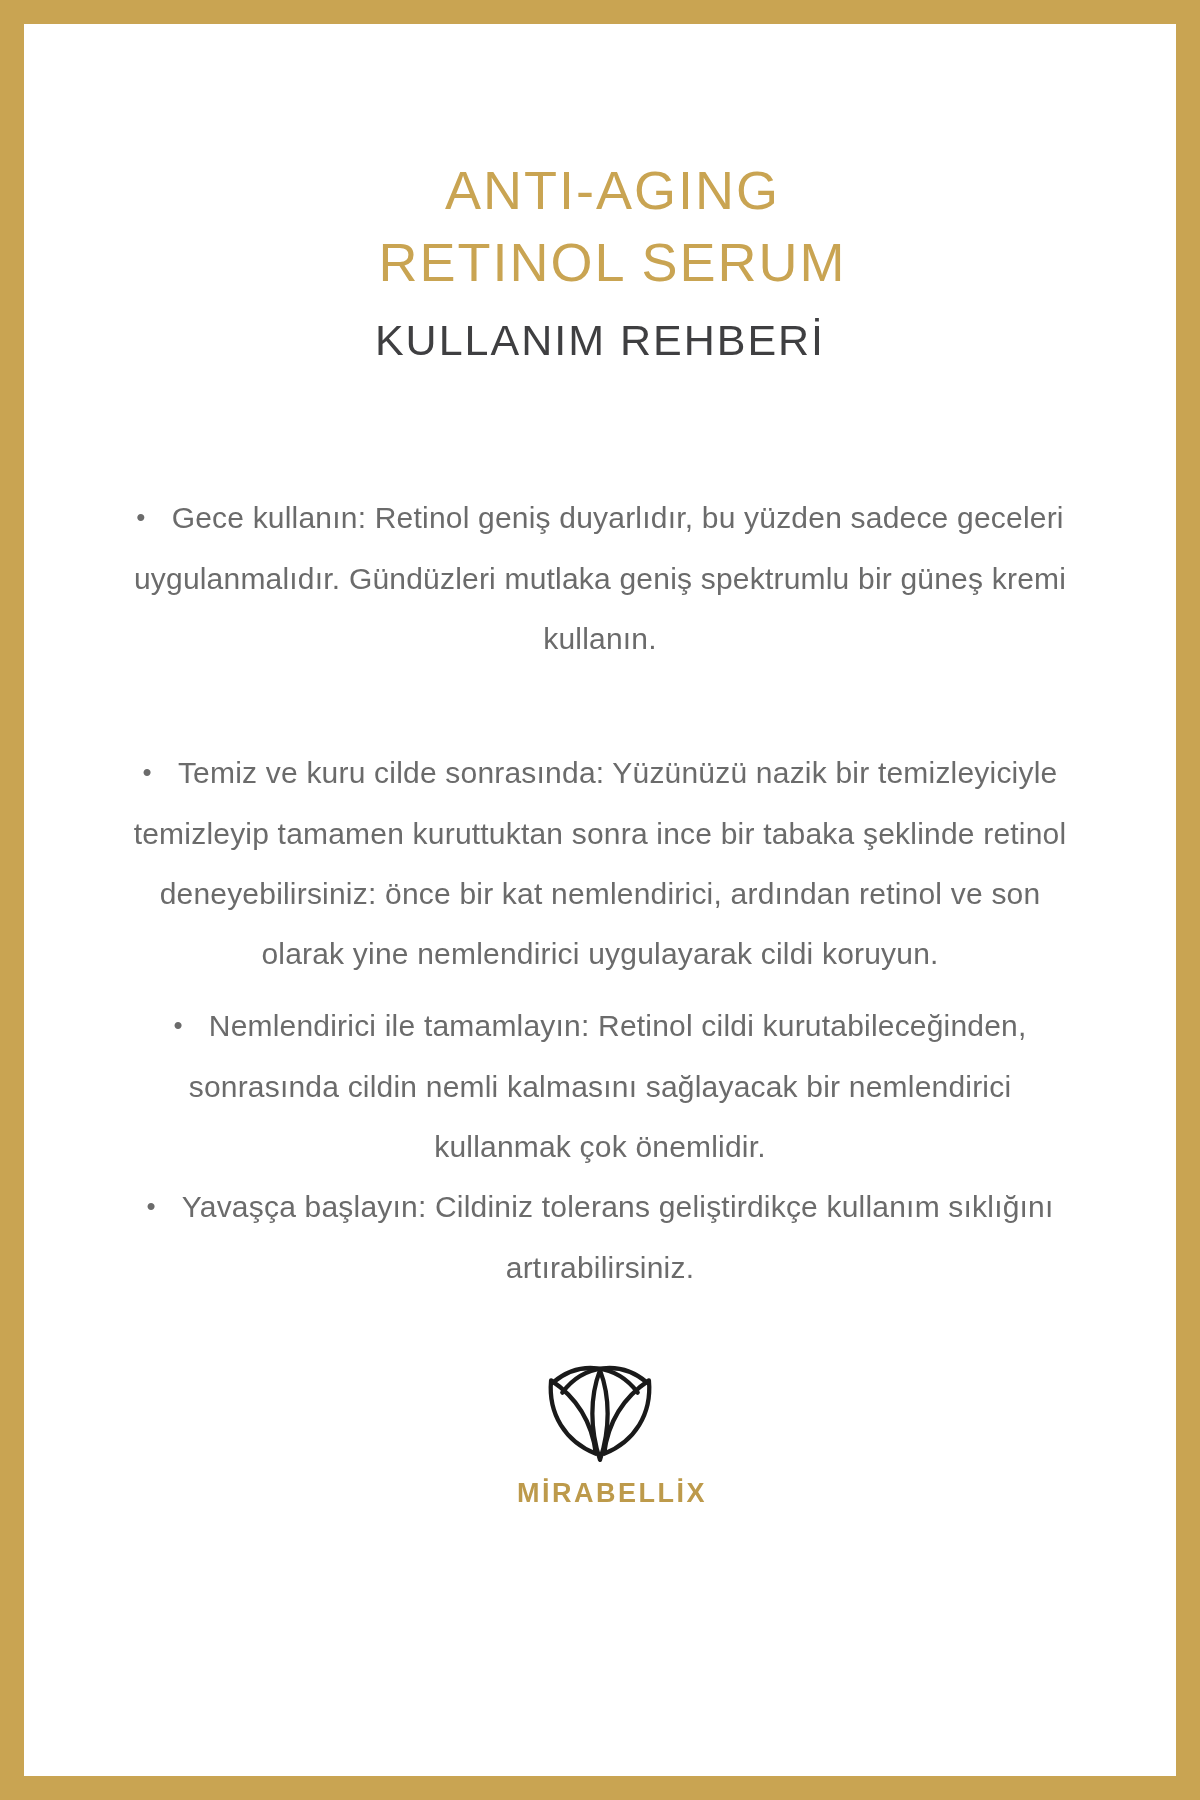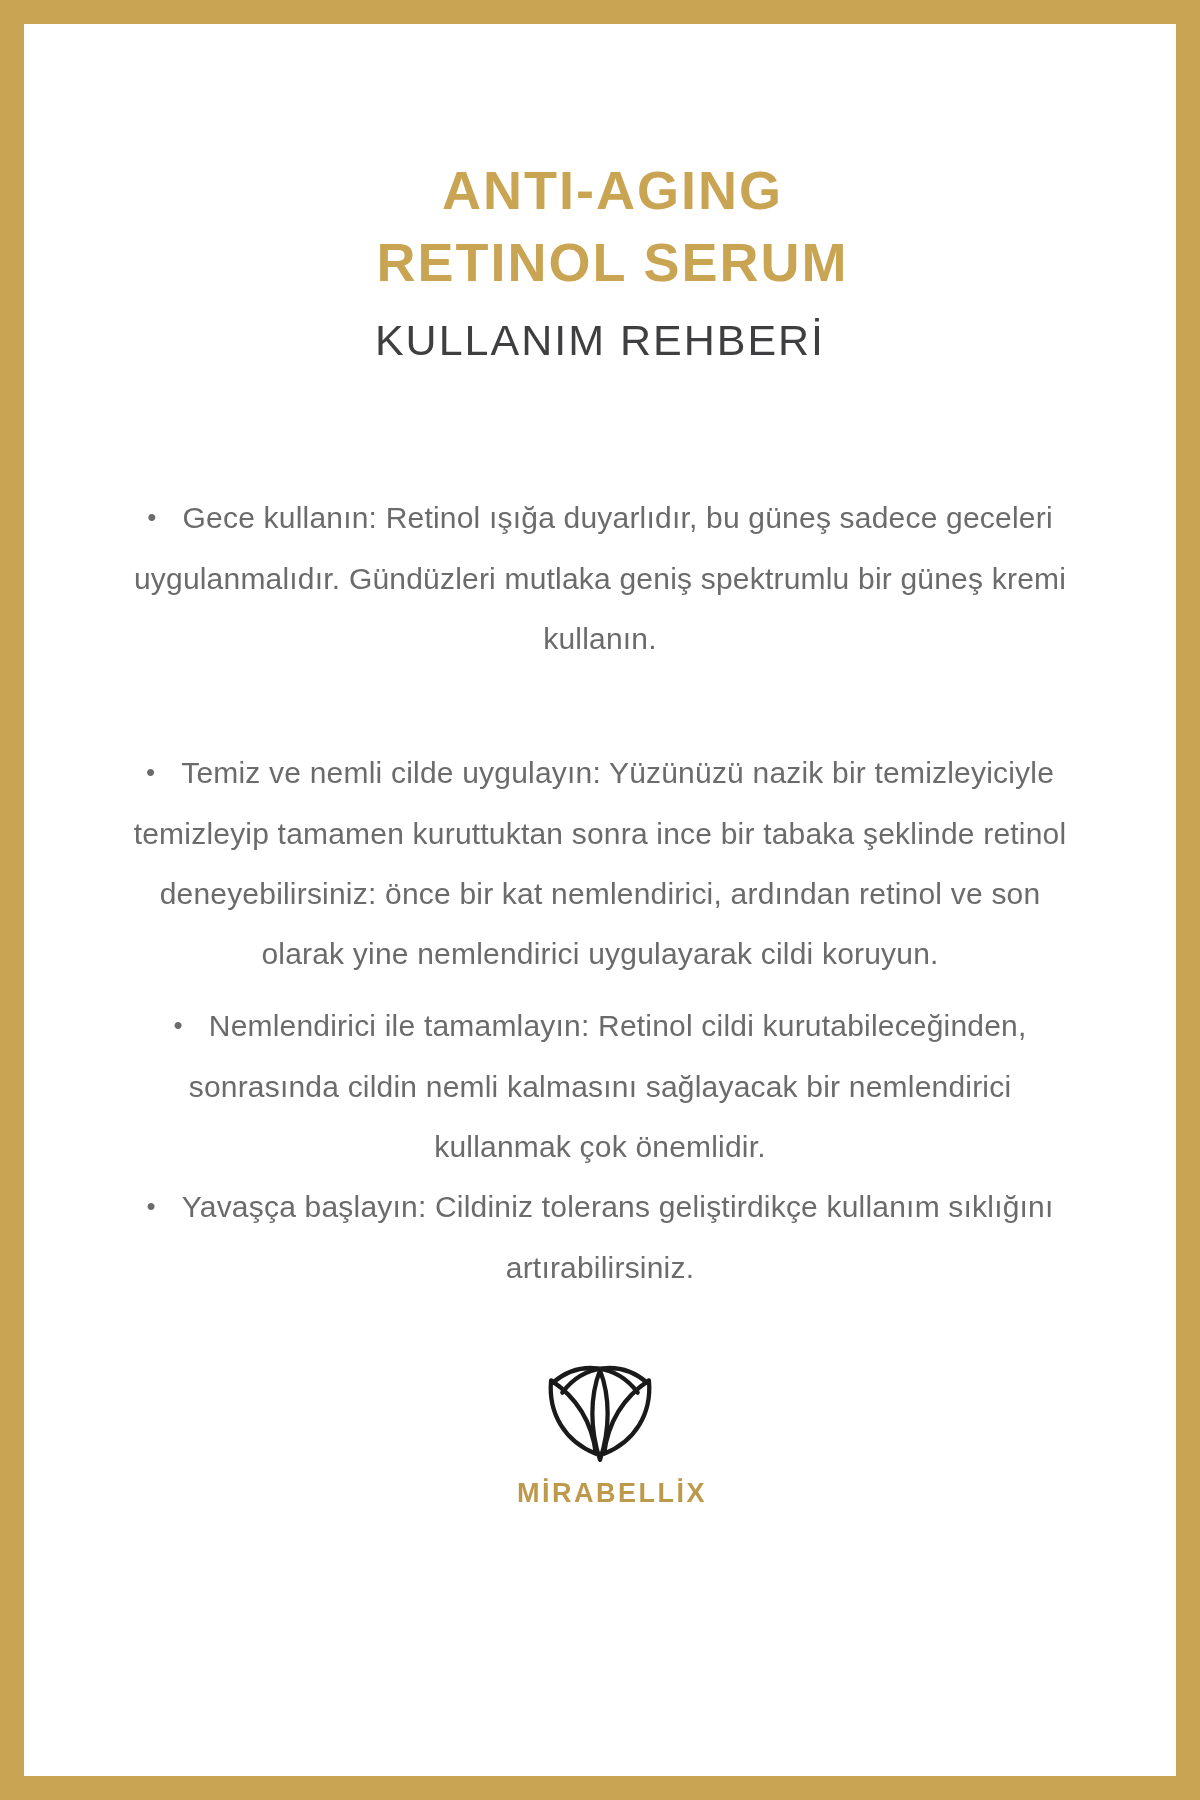--- a/index.html
+++ b/index.html
@@ -23,21 +23,21 @@
   .inner{
     width:100%;
     height:100%;
     padding-top:130px;
     text-align:center;
   }
   .title{
     color:var(--gold);
     font-size:54px;
     line-height:72px;
-    font-weight:bold;
+    font-weight:normal;
     letter-spacing:2px;
     padding-left:25px;
   }
   .subtitle{
     margin-top:14px;
     color:var(--subtitle-dark);
     font-size:43px;
     line-height:56px;
     font-weight:500;
     letter-spacing:2px;
@@ -89,27 +89,27 @@
     <div class="title">
       <div>ANTI-AGING</div>
       <div>RETINOL SERUM</div>
     </div>
 
     <div class="subtitle">KULLANIM REHBERİ</div>
 
     <div class="bullets">
 
       <div class="bullet gap-large">
-        <div class="line"><span class="dot">•</span><span>Gece kullanın: Retinol ışığa duyarlıdır, bu güneş sadece geceleri</span></div>
+        <div class="line"><span class="dot">•</span><span>Gece kullanın: Retinol geniş duyarlıdır, bu yüzden sadece geceleri</span></div>
         <div class="line">uygulanmalıdır. Gündüzleri mutlaka geniş spektrumlu bir güneş kremi</div>
         <div class="line">kullanın.</div>
       </div>
 
       <div class="bullet gap-small">
-        <div class="line"><span class="dot">•</span><span>Temiz ve nemli cilde uygulayın: Yüzünüzü nazik bir temizleyiciyle</span></div>
+        <div class="line"><span class="dot">•</span><span>Temiz ve kuru cilde sonrasında: Yüzünüzü nazik bir temizleyiciyle</span></div>
         <div class="line">temizleyip tamamen kuruttuktan sonra ince bir tabaka şeklinde retinol</div>
         <div class="line">deneyebilirsiniz: önce bir kat nemlendirici, ardından retinol ve son</div>
         <div class="line">olarak yine nemlendirici uygulayarak cildi koruyun.</div>
       </div>
 
       <div class="bullet">
         <div class="line"><span class="dot">•</span><span>Nemlendirici ile tamamlayın: Retinol cildi kurutabileceğinden,</span></div>
         <div class="line">sonrasında cildin nemli kalmasını sağlayacak bir nemlendirici</div>
         <div class="line">kullanmak çok önemlidir.</div>
       </div>

